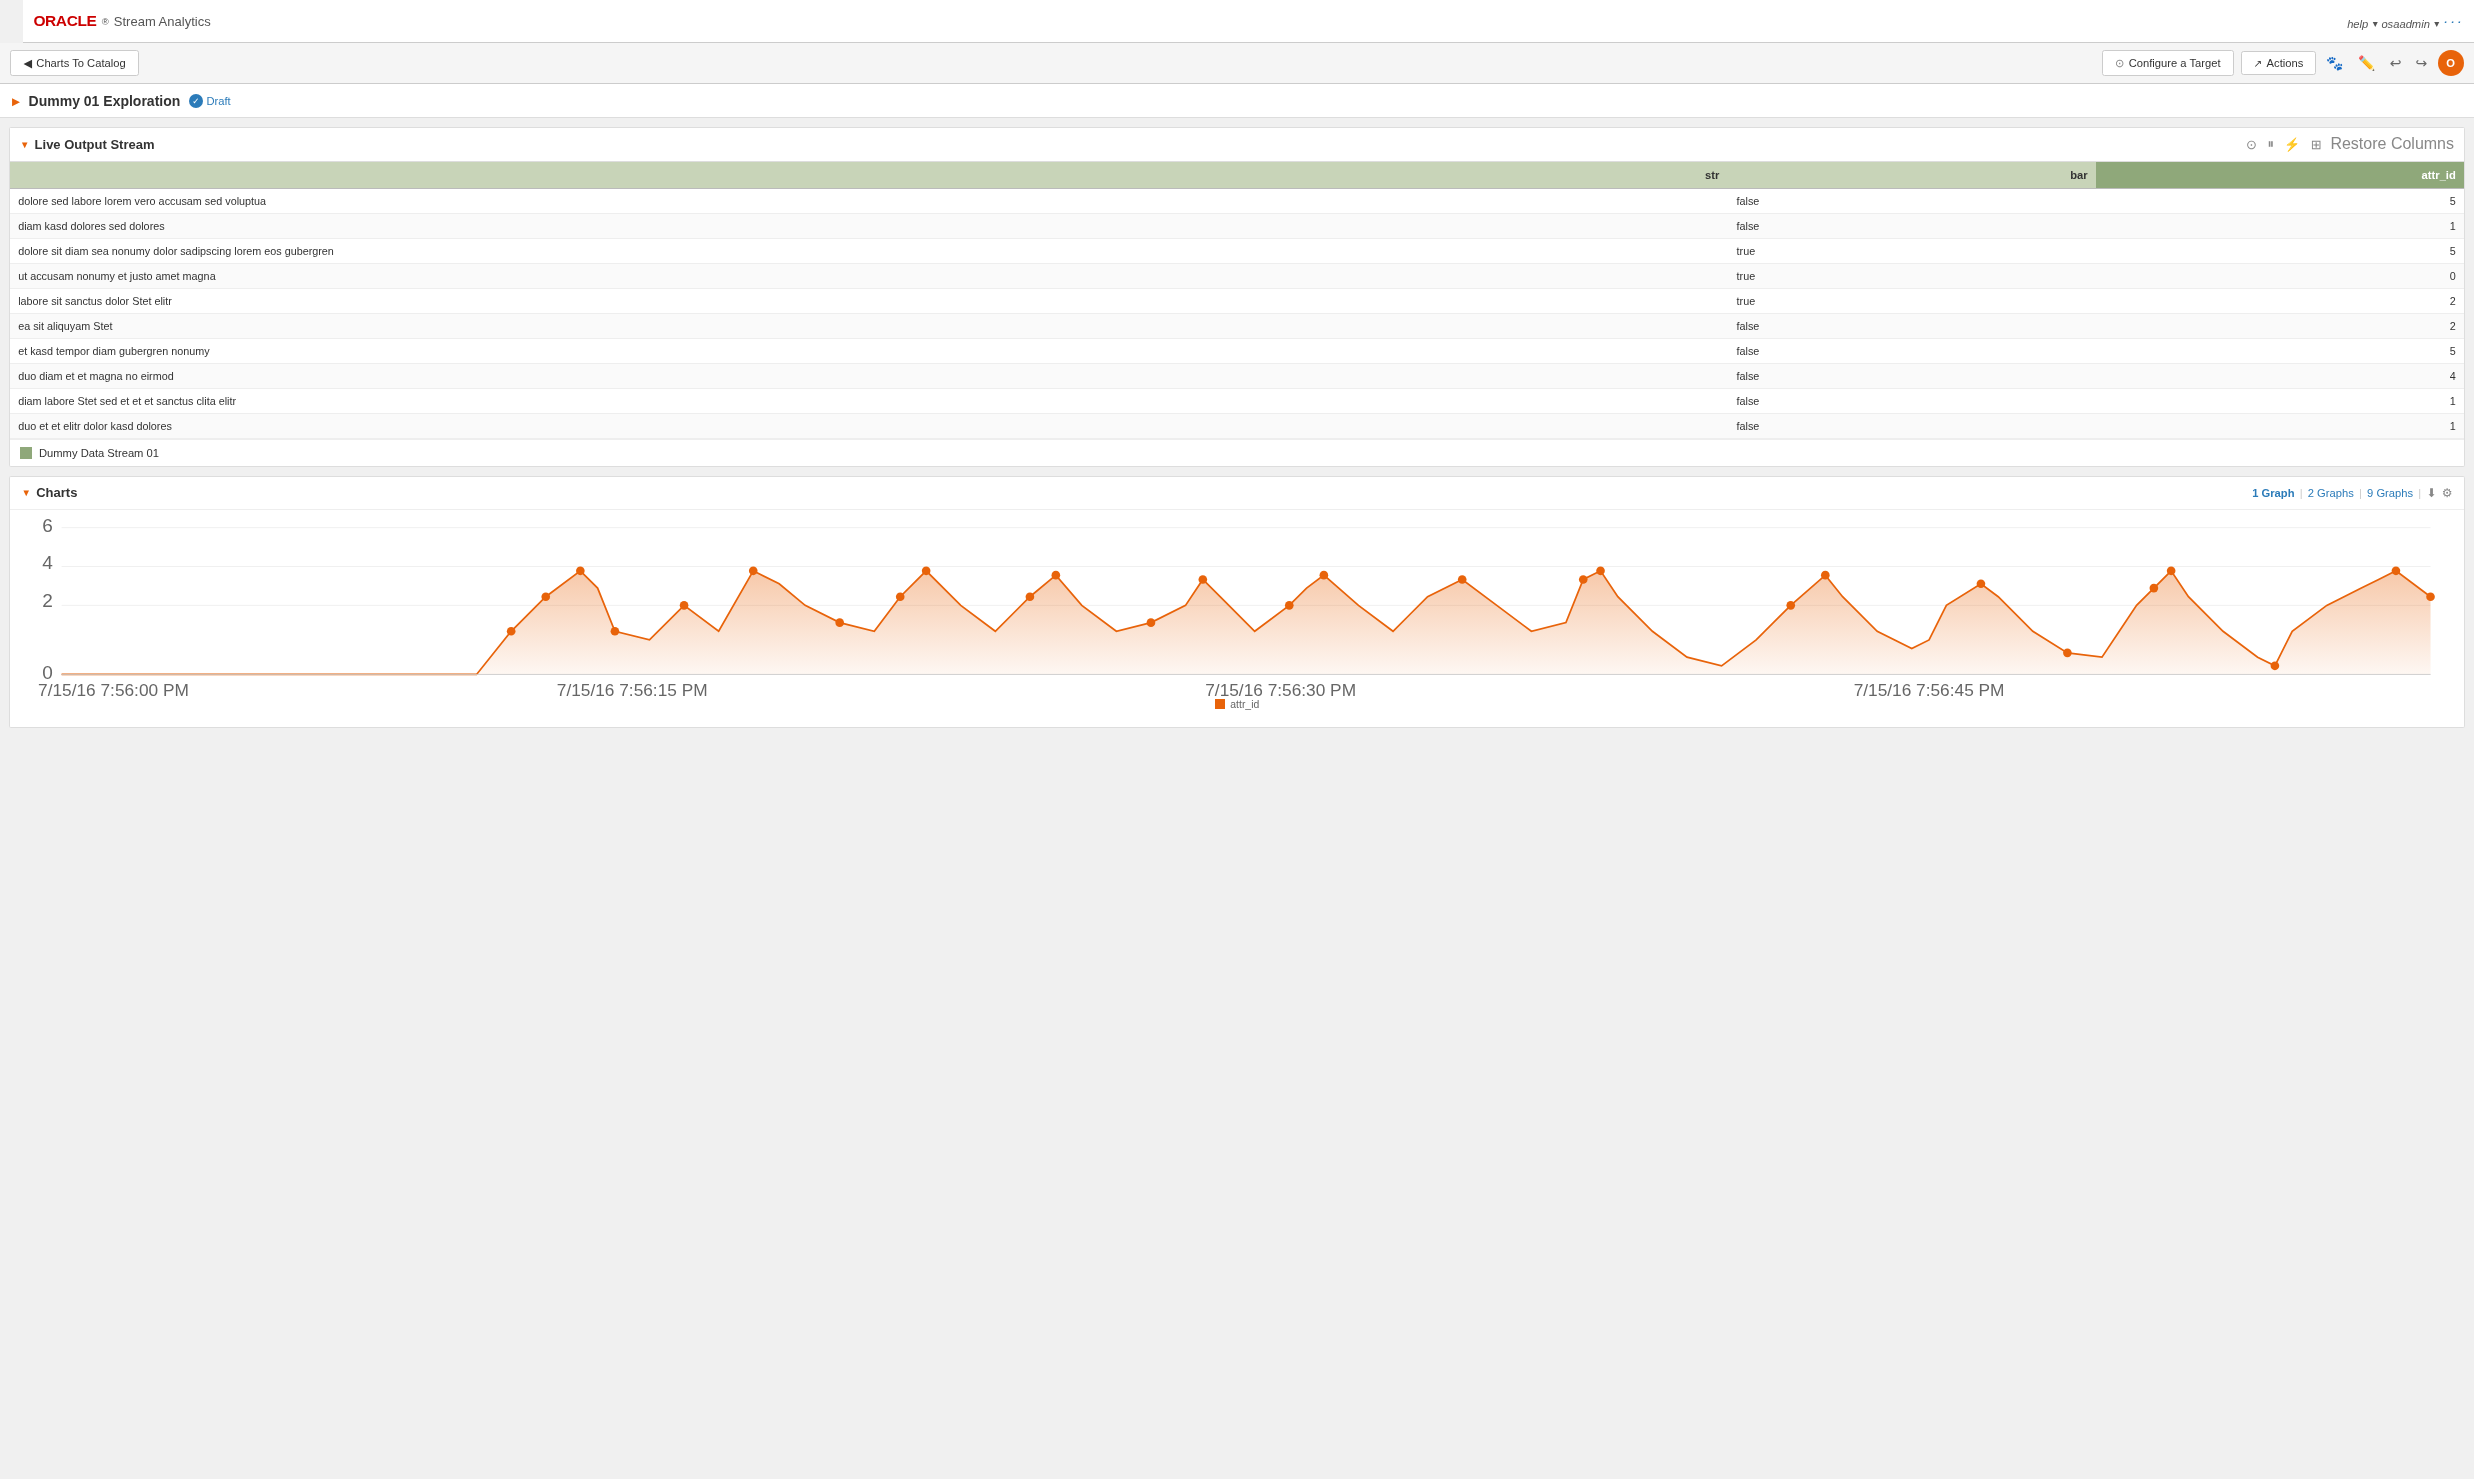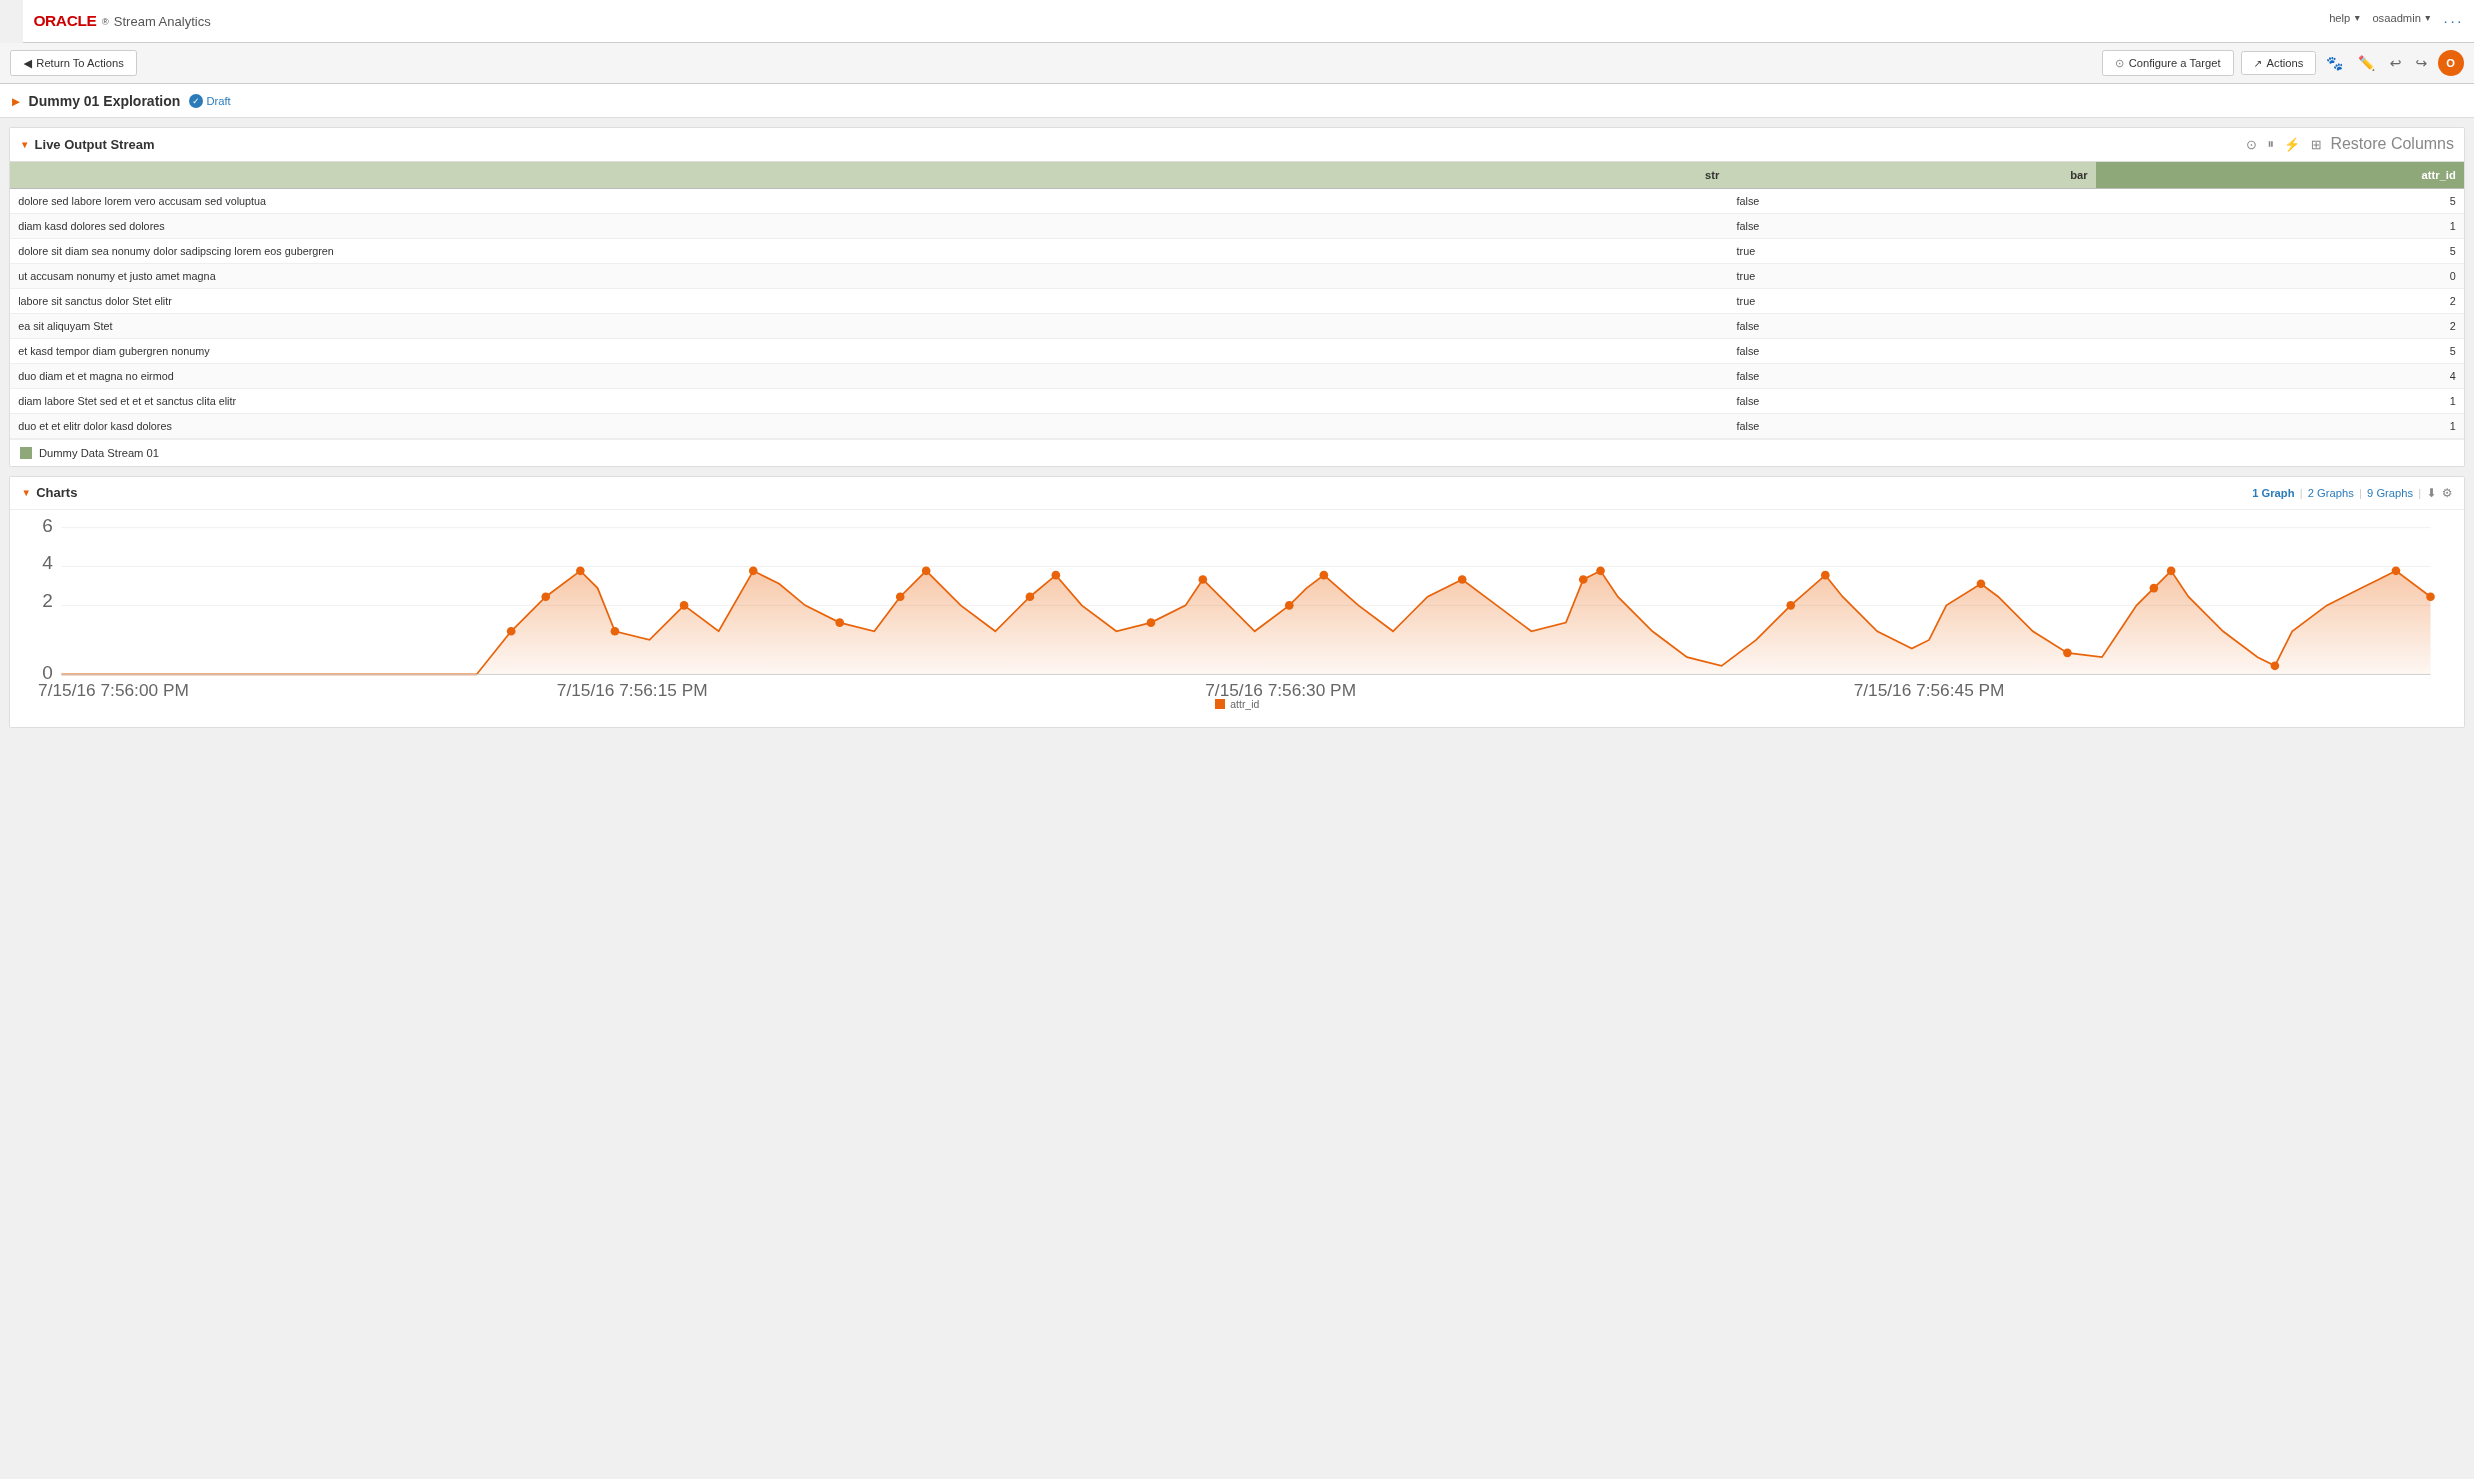--- a/index.html
+++ b/index.html
@@ -26,22 +26,23 @@
       font-size: 15.5px;
       color: #c00;
       letter-spacing: -0.4px;
     }
     .logo-text {
       font-size: 13px;
       color: #555;
     }
     .header-right {
       display: flex;
-      align-items: flex-start;
-      gap: 11px;
+      align-items: flex-end;
+      gap: 2px;
+      font-style: italic;
     }
     .header-link {
       color: #555;
       font-size: 11.2px;
       cursor: pointer;
       display: flex;
       align-items: center;
       gap: 2.6px;
     }
     .dropdown-arrow {
@@ -316,21 +317,21 @@
       <span>osaadmin</span>
       <span class="dropdown-arrow">▼</span>
     </span>
     <span class="header-dots">···</span>
   </div>
 </div>
 
 <div class="toolbar">
   <button class="btn">
     <span>◀</span>
-    <span>Return To Actions</span>
+    <span>Charts To Catalog</span>
   </button>
   <div class="toolbar-right">
     <button class="btn">
       <span style="color:#888;">⊙</span>
       <span>Configure a Target</span>
     </button>
     <button class="btn">
       <span style="font-size:10.4px;">↗</span>
       <span>Actions</span>
     </button>

